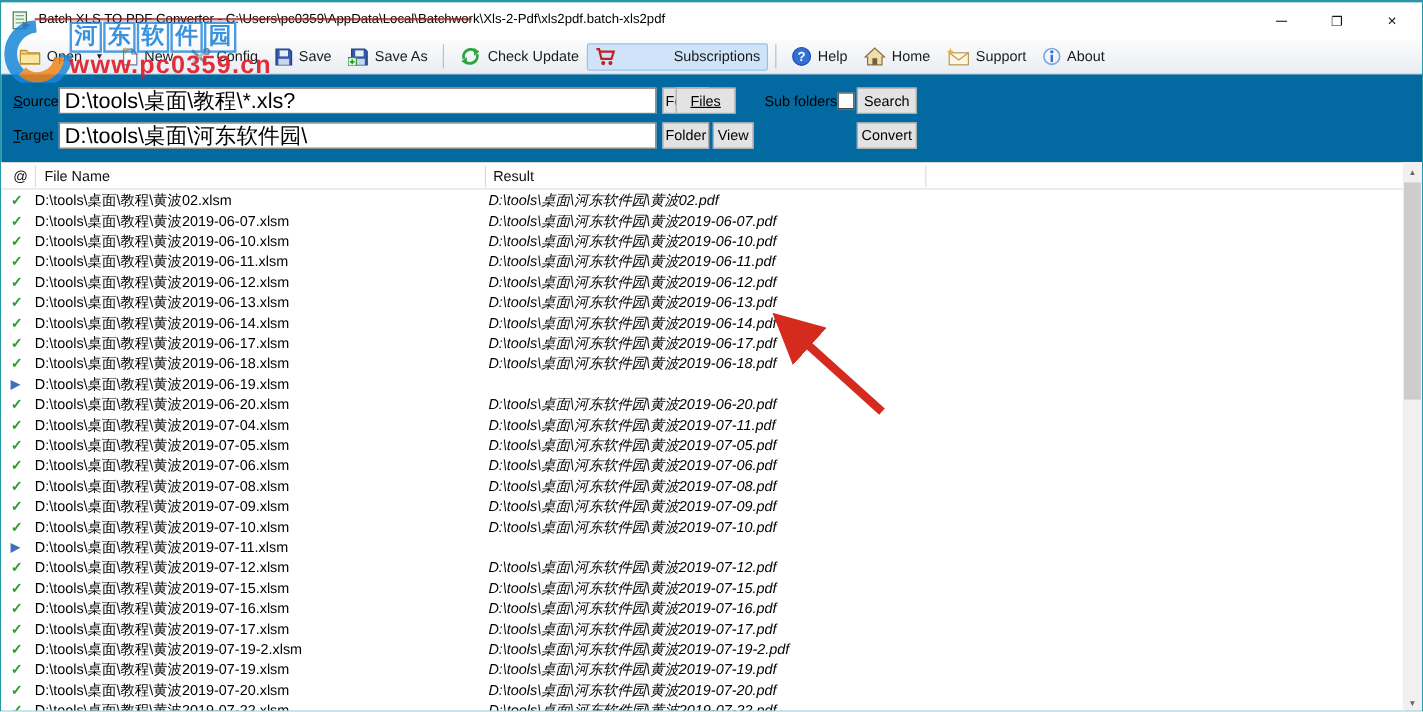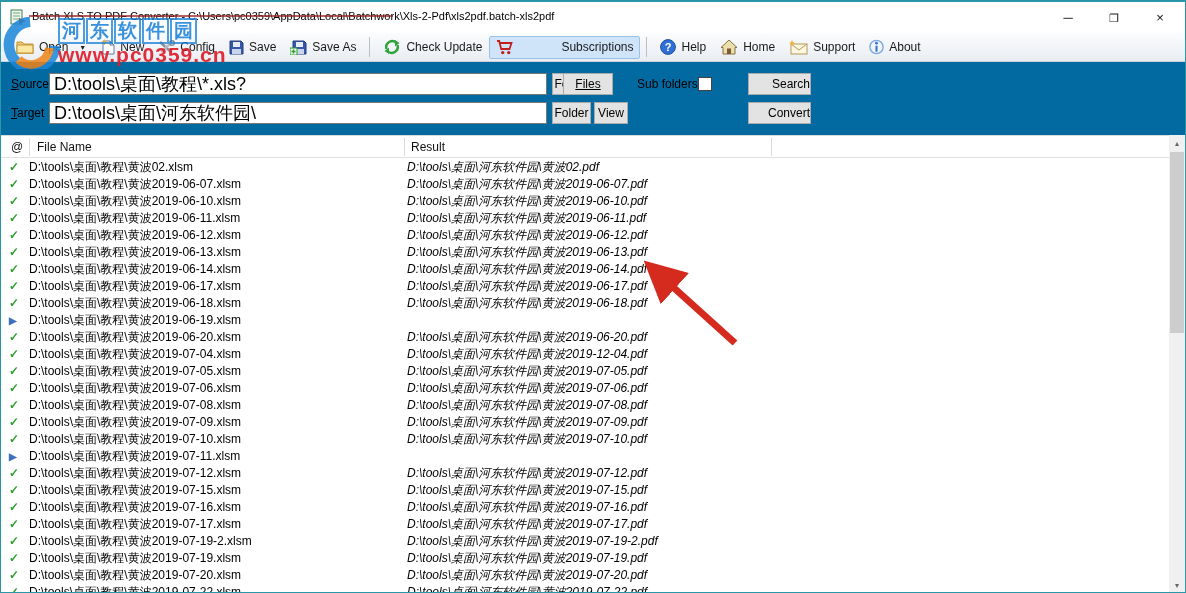--- a/index.html
+++ b/index.html
@@ -51,21 +51,21 @@
   .finput { position:absolute; left:48px; top:0; width:498px; height:22px; background:#fff;
             border:1px solid #777; font-size:18px; padding:0 4px; font-family:"Liberation Sans",sans-serif; }
   .pbtn { position:absolute; top:0; height:22px; background:#e3e3e3; border:1px solid #aaa;
           font-size:12px; text-align:center; line-height:20px; }
   .b-folder { left:551px; width:39px; }
   .b-files  { left:562px; width:50px;text-decoration:underline; }
   .b-view   { left:593px; width:34px; }
   #subfolders-label { position:absolute; left:636px; top:4px; }
   #subfolders-box { position:absolute; left:697px; top:4px; width:14px; height:14px;
                     background:#fff; border:1px solid #444; }
-  .b-action { left:747px; width:63px;text-align:right; }
+  .b-action { left:713px; width:50px; }
 
   
   #table { position:absolute; left:0; top:133px; width:1170px; height:460px; background:#fff;
            border-top:1px solid #d9d9d9; }
   #thead { position:absolute; left:0; top:0; width:100%; height:22px; background:#fff;
            border-bottom:1px solid #e0e0e0; }
   .hcell { position:absolute; top:4px; color:#111; }
   #h-at { left:10px; } #h-file { left:36px; } #h-result { left:410px; }
   .hsep { position:absolute; top:2px; width:1px; height:18px; background:#dcdcdc; }
   #hsep1 { left:28px; } #hsep2 { left:403px; } #hsep3 { left:770px; }
@@ -306,21 +306,21 @@
 
     <div class="trow">
       <span class="cell-status st-done">✓</span>
       <span class="cell-file">D:\tools\桌面\教程\黄波2019-06-20.xlsm</span>
       <span class="cell-result">D:\tools\桌面\河东软件园\黄波2019-06-20.pdf</span>
     </div>
 
     <div class="trow">
       <span class="cell-status st-done">✓</span>
       <span class="cell-file">D:\tools\桌面\教程\黄波2019-07-04.xlsm</span>
-      <span class="cell-result">D:\tools\桌面\河东软件园\黄波2019-12-04.pdf</span>
+      <span class="cell-result">D:\tools\桌面\河东软件园\黄波2019-07-11.pdf</span>
     </div>
 
     <div class="trow">
       <span class="cell-status st-done">✓</span>
       <span class="cell-file">D:\tools\桌面\教程\黄波2019-07-05.xlsm</span>
       <span class="cell-result">D:\tools\桌面\河东软件园\黄波2019-07-05.pdf</span>
     </div>
 
     <div class="trow">
       <span class="cell-status st-done">✓</span>

